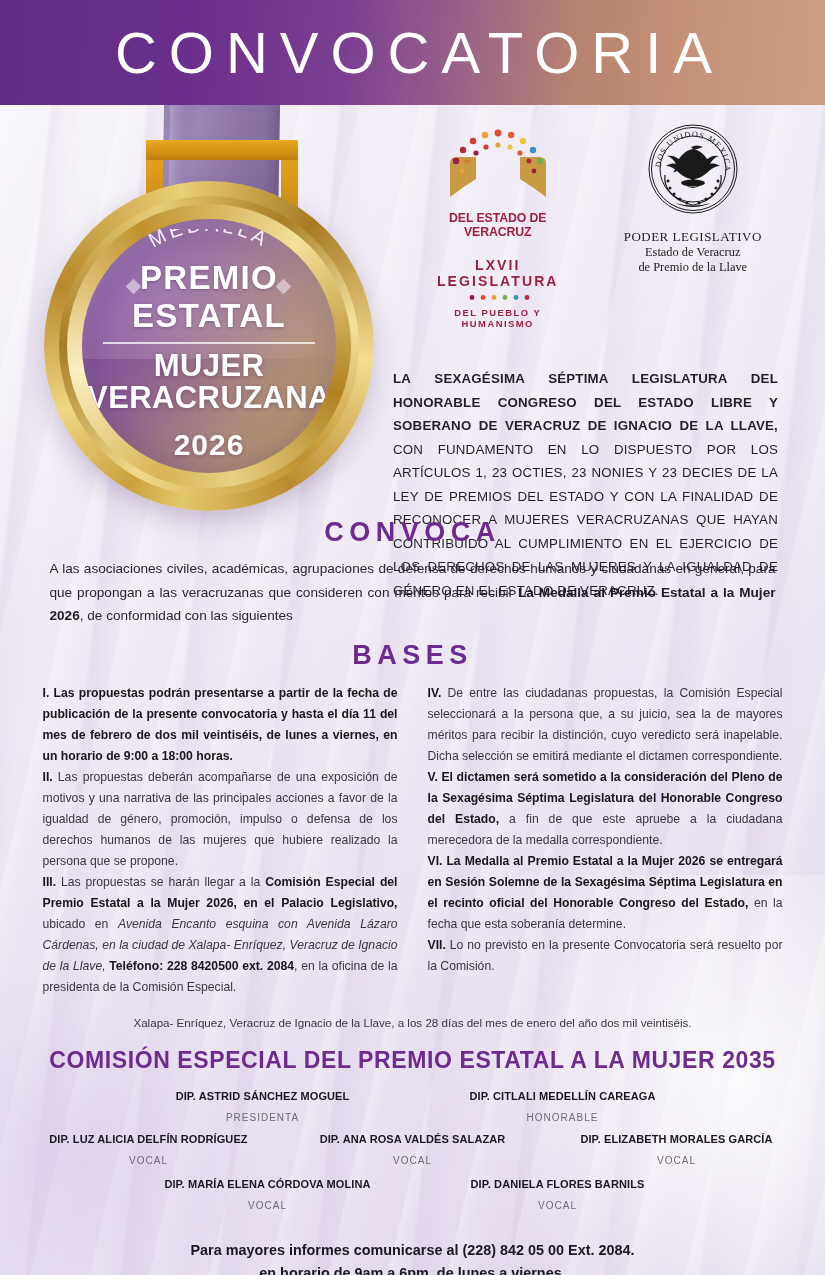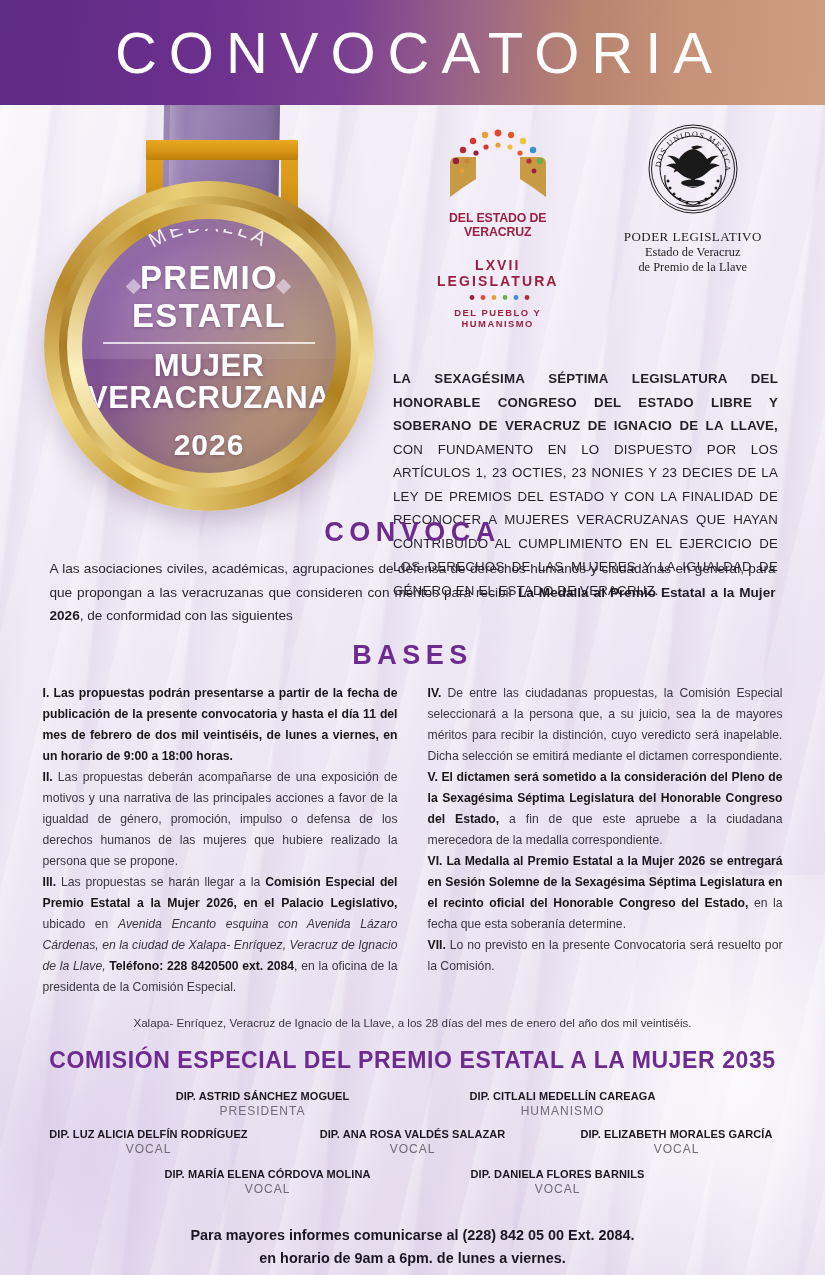--- a/index.html
+++ b/index.html
@@ -358,24 +358,24 @@
   }
   .member { text-align: center; }
   .mname {
     font-size: 11px;
     font-weight: 700;
     color: #1b1720;
     letter-spacing: .1px;
     white-space: nowrap;
   }
   .mrole {
-    font-size: 12px;
+    font-size: 10px;
     color: #6f6a76;
     letter-spacing: 1px;
-    margin-top: 2px;
+    margin-top: 10px;
   }
   .mrow.r1 .member:nth-child(1) { width: 300px; }
   .mrow.r1 .member:nth-child(2) { width: 300px; }
   .mrow.r2 { justify-content: space-between; width: 790px; margin: 10px auto 0; }
   .mrow.r2 .member { width: 262px; }
   .mrow.r3 { margin-top: 12px; }
   .mrow.r3 .member:nth-child(1) { width: 290px; }
   .mrow.r3 .member:nth-child(2) { width: 290px; }
 
   
@@ -577,21 +577,21 @@
 
   <div class="members">
 
     <div class="mrow r1">
       <div class="member">
         <div class="mname">DIP. ASTRID SÁNCHEZ MOGUEL</div>
         <div class="mrole">PRESIDENTA</div>
       </div>
       <div class="member">
         <div class="mname">DIP. CITLALI MEDELLÍN CAREAGA</div>
-        <div class="mrole">HUMANISMO</div>
+        <div class="mrole">HONORABLE</div>
       </div>
     </div>
 
     <div class="mrow r2">
       <div class="member">
         <div class="mname">DIP.  LUZ ALICIA DELFÍN RODRÍGUEZ</div>
         <div class="mrole">VOCAL</div>
       </div>
       <div class="member">
         <div class="mname">DIP. ANA ROSA VALDÉS SALAZAR</div>

